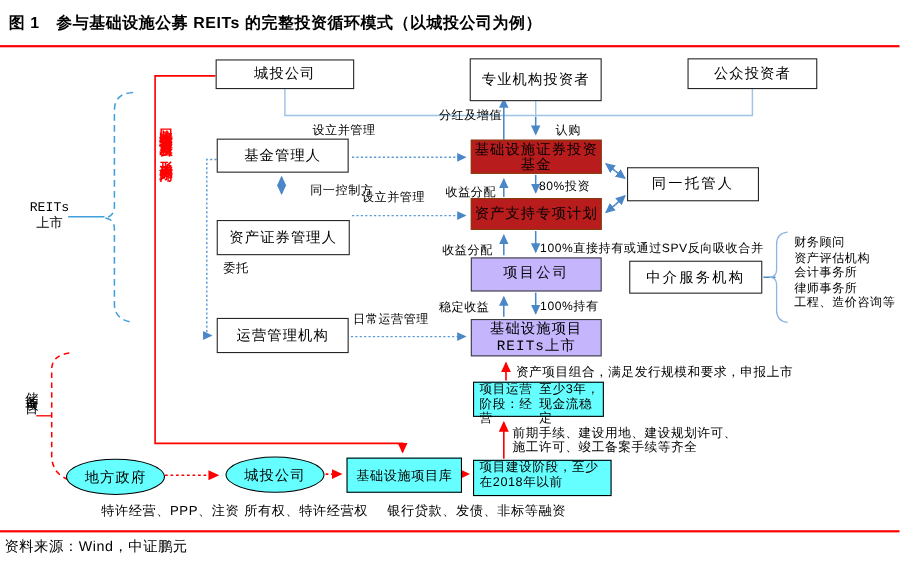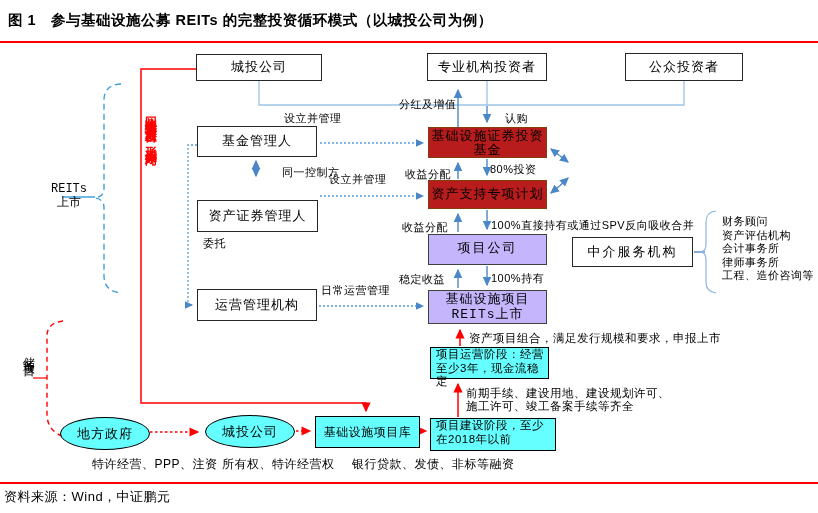--- a/index.html
+++ b/index.html
@@ -98,34 +98,37 @@
     <g stroke="#FF0000" stroke-width="1.5" fill="none" stroke-dasharray="2.5,2.5">
       <path d="M150,432 L198,432" marker-end="url(#ar)"></path>
       <path d="M296,431 L310,431" marker-end="url(#ar)"></path>
       <path d="M421,431 L426,431" marker-end="url(#ar)"></path>
     </g>
   </svg>
 
   <div class="box" style="left:196px;top:54px;width:126px;height:27px;">
     <span>城投公司</span>
     </div>
-  <div class="box" style="left:427px;top:53px;width:120px;height:28px;">
+  <div class="box" style="left:427px;top:53px;width:120px;height:39px;">
     <span>专业机构投资者</span>
     </div>
   <div class="box" style="left:625px;top:53px;width:118px;height:28px;text-align:right;">
     <span>公众投资者</span>
     </div>
   <div class="box" style="left:197px;top:126px;width:120px;height:31px;">
     <span>基金管理人</span>
     </div>
   <div class="box" style="left:197px;top:180px;width:121px;height:32px;margin-top:20px;">
     <span>资产证券管理人</span>
     </div>
   <div class="box" style="left:197px;top:289px;width:120px;height:32px;">
     <span>运营管理机构</span>
+    </div>
+  <div class="box" style="left:570px;top:152px;width:120px;height:31px;letter-spacing:2px;">
+    <span>同一托管人</span>
     </div>
   <div class="box" style="left:572px;top:237px;width:121px;height:30px;letter-spacing:2px;">
     <span>中介服务机构</span>
     </div>
 
   <div class="box orange" style="left:428px;top:127px;width:119px;height:31px;flex-direction:column;line-height:14px;">
     <span>基础设施证券投资</span>
     <span>基金</span>
     </div>
   <div class="box orange" style="left:428px;top:180px;width:119px;height:29px;">
@@ -133,21 +136,21 @@
     </div>
 
   <div class="box bluegray" style="left:428px;top:234px;width:119px;height:31px;letter-spacing:2px;">
     <span>项目公司</span>
     </div>
   <div class="box bluegray" style="left:428px;top:290px;width:119px;height:34px;flex-direction:column;line-height:15px;">
     <span>基础设施项目</span>
     <span>REITs上市</span>
     </div>
 
-  <div class="box cyan leftal" style="left:430px;top:347px;width:119px;height:32px;flex-direction:column;align-items:flex-start;">
+  <div class="box cyan leftal" style="left:430px;top:347px;width:119px;height:32px;flex-direction:row;align-items:flex-start;">
     <span>项目运营阶段：经营</span>
     <span>至少3年，现金流稳定</span>
     </div>
   <div class="box cyan leftal" style="left:430px;top:418px;width:126px;height:33px;flex-direction:column;align-items:flex-start;">
     <span>项目建设阶段，至少</span>
     <span>在2018年以前</span>
     </div>
   <div class="box cyan" style="left:315px;top:416px;width:105px;height:32px;font-size:12px;letter-spacing:.5px;">
     <span>基础设施项目库</span>
     </div>
@@ -172,21 +175,21 @@
   <div class="lbl" style="left:399px;top:272px;">稳定收益</div>
   <div class="lbl" style="left:491px;top:271px;">100%持有</div>
   <div class="lbl" style="left:321px;top:283px;">日常运营管理</div>
   <div class="lbl" style="left:469px;top:331px;font-size:11.5px;">资产项目组合，满足发行规模和要求，申报上市</div>
   <div class="lbl" style="left:466px;top:386px;font-size:11.5px;">前期手续、建设用地、建设规划许可、</div>
   <div class="lbl" style="left:466px;top:399px;font-size:11.5px;">施工许可、竣工备案手续等齐全</div>
   <div class="lbl lbl12" style="left:92px;top:456px;">特许经营、PPP、注资</div>
   <div class="lbl lbl12" style="left:222px;top:456px;">所有权、特许经营权</div>
   <div class="lbl lbl12" style="left:352px;top:456px;">银行贷款、发债、非标等融资</div>
 
-  <div class="sidelbl" style="left:46px;top:182px;width:46px;">
+  <div class="sidelbl" style="left:22px;top:182px;width:46px;">
     <div>REITs</div>
     <div>上市</div>
   </div>
   <div class="vtext recycle" style="left:142px;top:107px;height:242px;">回收资金循环投入新项目，形成资产闭环</div>
   <div class="vtext reserve" style="left:20px;top:347px;height:64px;">储备项目</div>
 
   <div class="ilist" style="left:722px;top:215px;">
     <div>财务顾问</div>
     <div>资产评估机构</div>
     <div>会计事务所</div>

